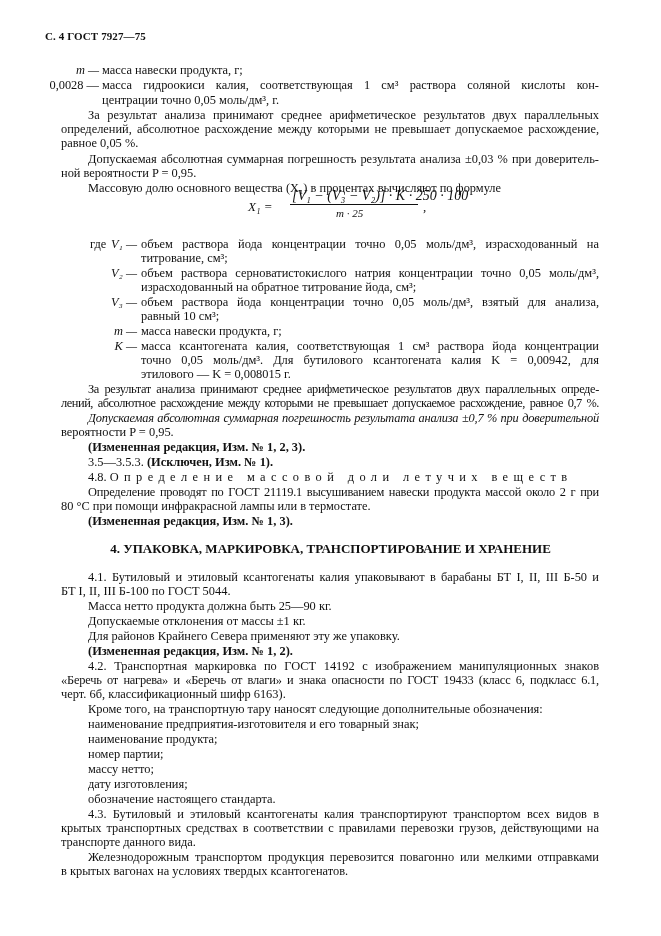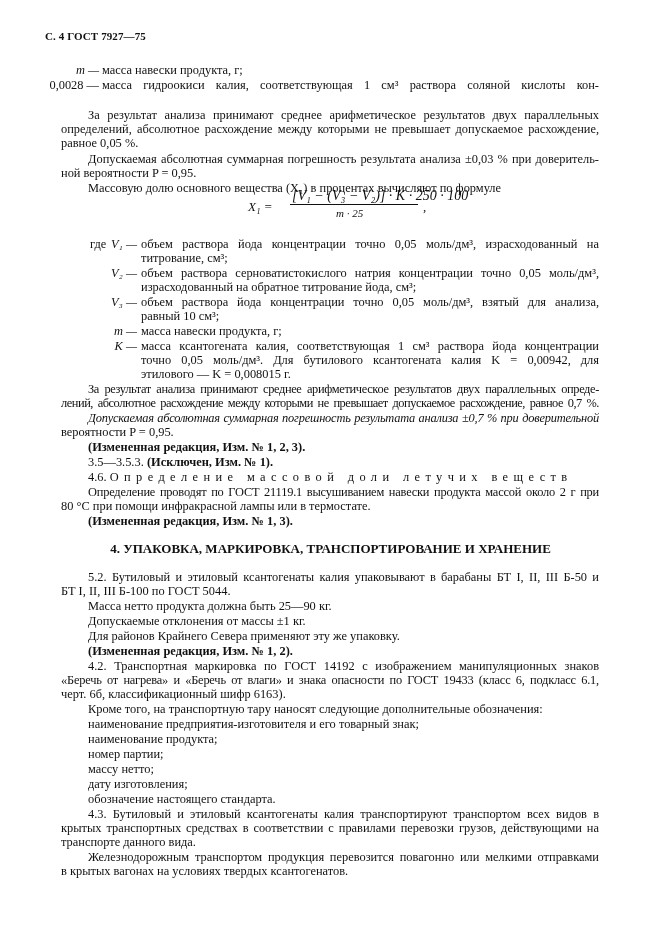--- a/index.html
+++ b/index.html
@@ -25,20 +25,21 @@
 <body>
 
 <div class="page">
 
   <div class="hdr">С. 4 ГОСТ 7927—75</div>
 
   <div class="lbl it" style="right:562px; top:63px;">m —</div>
   <div class="ln" style="left:102px; top:63px;">масса навески продукта, г;</div>
   <div class="lbl" style="right:562px; top:78px;">0,0028 —</div>
   <div class="ln just" style="left:102px; width:497px; top:78px;">масса гидроокиси калия, соответствующая 1 см³ раствора соляной кислоты кон-</div>
+  <div class="ln" style="left:102px; top:93px;">центрации точно 0,05 моль/дм³, г.</div>
 
   <div class="ln just" style="left:88px; width:511px; top:108px;">За результат анализа принимают среднее арифметическое результатов двух параллельных</div>
   <div class="ln just" style="left:61px; width:538px; top:122px;">определений, абсолютное расхождение между которыми не превышает допускаемое расхождение,</div>
   <div class="ln" style="left:61px; top:136px;">равное 0,05 %.</div>
 
   <div class="ln just" style="left:88px; width:511px; top:152px;">Допускаемая абсолютная суммарная погрешность результата анализа ±0,03 % при доверитель-</div>
   <div class="ln" style="left:61px; top:166px;">ной вероятности P = 0,95.</div>
 
   <div class="ln" style="left:88px; top:181px;">Массовую долю основного вещества (X₁) в процентах вычисляют по формуле</div>
 
@@ -79,32 +80,32 @@
   <div class="ln" style="left:61px; top:425px;">вероятности P = 0,95.</div>
 
   <div class="ln b" style="left:88px; top:440px;">(Измененная редакция, Изм. № 1, 2, 3).</div>
 
   <div class="ln" style="left:88px; top:455px;">
     <span>3.5—3.5.3.</span>
     <span class="b">(Исключен, Изм. № 1).</span>
   </div>
 
   <div class="ln" style="left:88px; top:470px;">
-    <span>4.6.</span>
+    <span>4.8.</span>
     <span class="spaced">Определение массовой доли летучих веществ</span>
   </div>
 
   <div class="ln just" style="left:88px; width:511px; top:485px; letter-spacing:-0.2px;">Определение проводят по ГОСТ 21119.1 высушиванием навески продукта массой около 2 г при</div>
   <div class="ln" style="left:61px; top:499px;">80 °С при помощи инфракрасной лампы или в термостате.</div>
 
   <div class="ln b" style="left:88px; top:514px;">(Измененная редакция, Изм. № 1, 3).</div>
 
   <div class="h4" style="top:541px;">4. УПАКОВКА, МАРКИРОВКА, ТРАНСПОРТИРОВАНИЕ И ХРАНЕНИЕ</div>
 
-  <div class="ln just" style="left:88px; width:511px; top:570px;">5.2. Бутиловый и этиловый ксантогенаты калия упаковывают в барабаны БТ I, II, III Б-50 и</div>
+  <div class="ln just" style="left:88px; width:511px; top:570px;">4.1. Бутиловый и этиловый ксантогенаты калия упаковывают в барабаны БТ I, II, III Б-50 и</div>
   <div class="ln" style="left:61px; top:584px;">БТ I, II, III Б-100 по ГОСТ 5044.</div>
   <div class="ln" style="left:88px; top:599px;">Масса нетто продукта должна быть 25—90 кг.</div>
   <div class="ln" style="left:88px; top:614px;">Допускаемые отклонения от массы ±1 кг.</div>
   <div class="ln" style="left:88px; top:629px;">Для районов Крайнего Севера применяют эту же упаковку.</div>
   <div class="ln b" style="left:88px; top:644px;">(Измененная редакция, Изм. № 1, 2).</div>
 
   <div class="ln just" style="left:88px; width:511px; top:659px;">4.2. Транспортная маркировка по ГОСТ 14192 с изображением манипуляционных знаков</div>
   <div class="ln just" style="left:61px; width:538px; top:673px; letter-spacing:-0.2px;">«Беречь от нагрева» и «Беречь от влаги» и знака опасности по ГОСТ 19433 (класс 6, подкласс 6.1,</div>
   <div class="ln" style="left:61px; top:687px;">черт. 6б, классификационный шифр 6163).</div>
   <div class="ln" style="left:88px; top:702px;">Кроме того, на транспортную тару наносят следующие дополнительные обозначения:</div>

